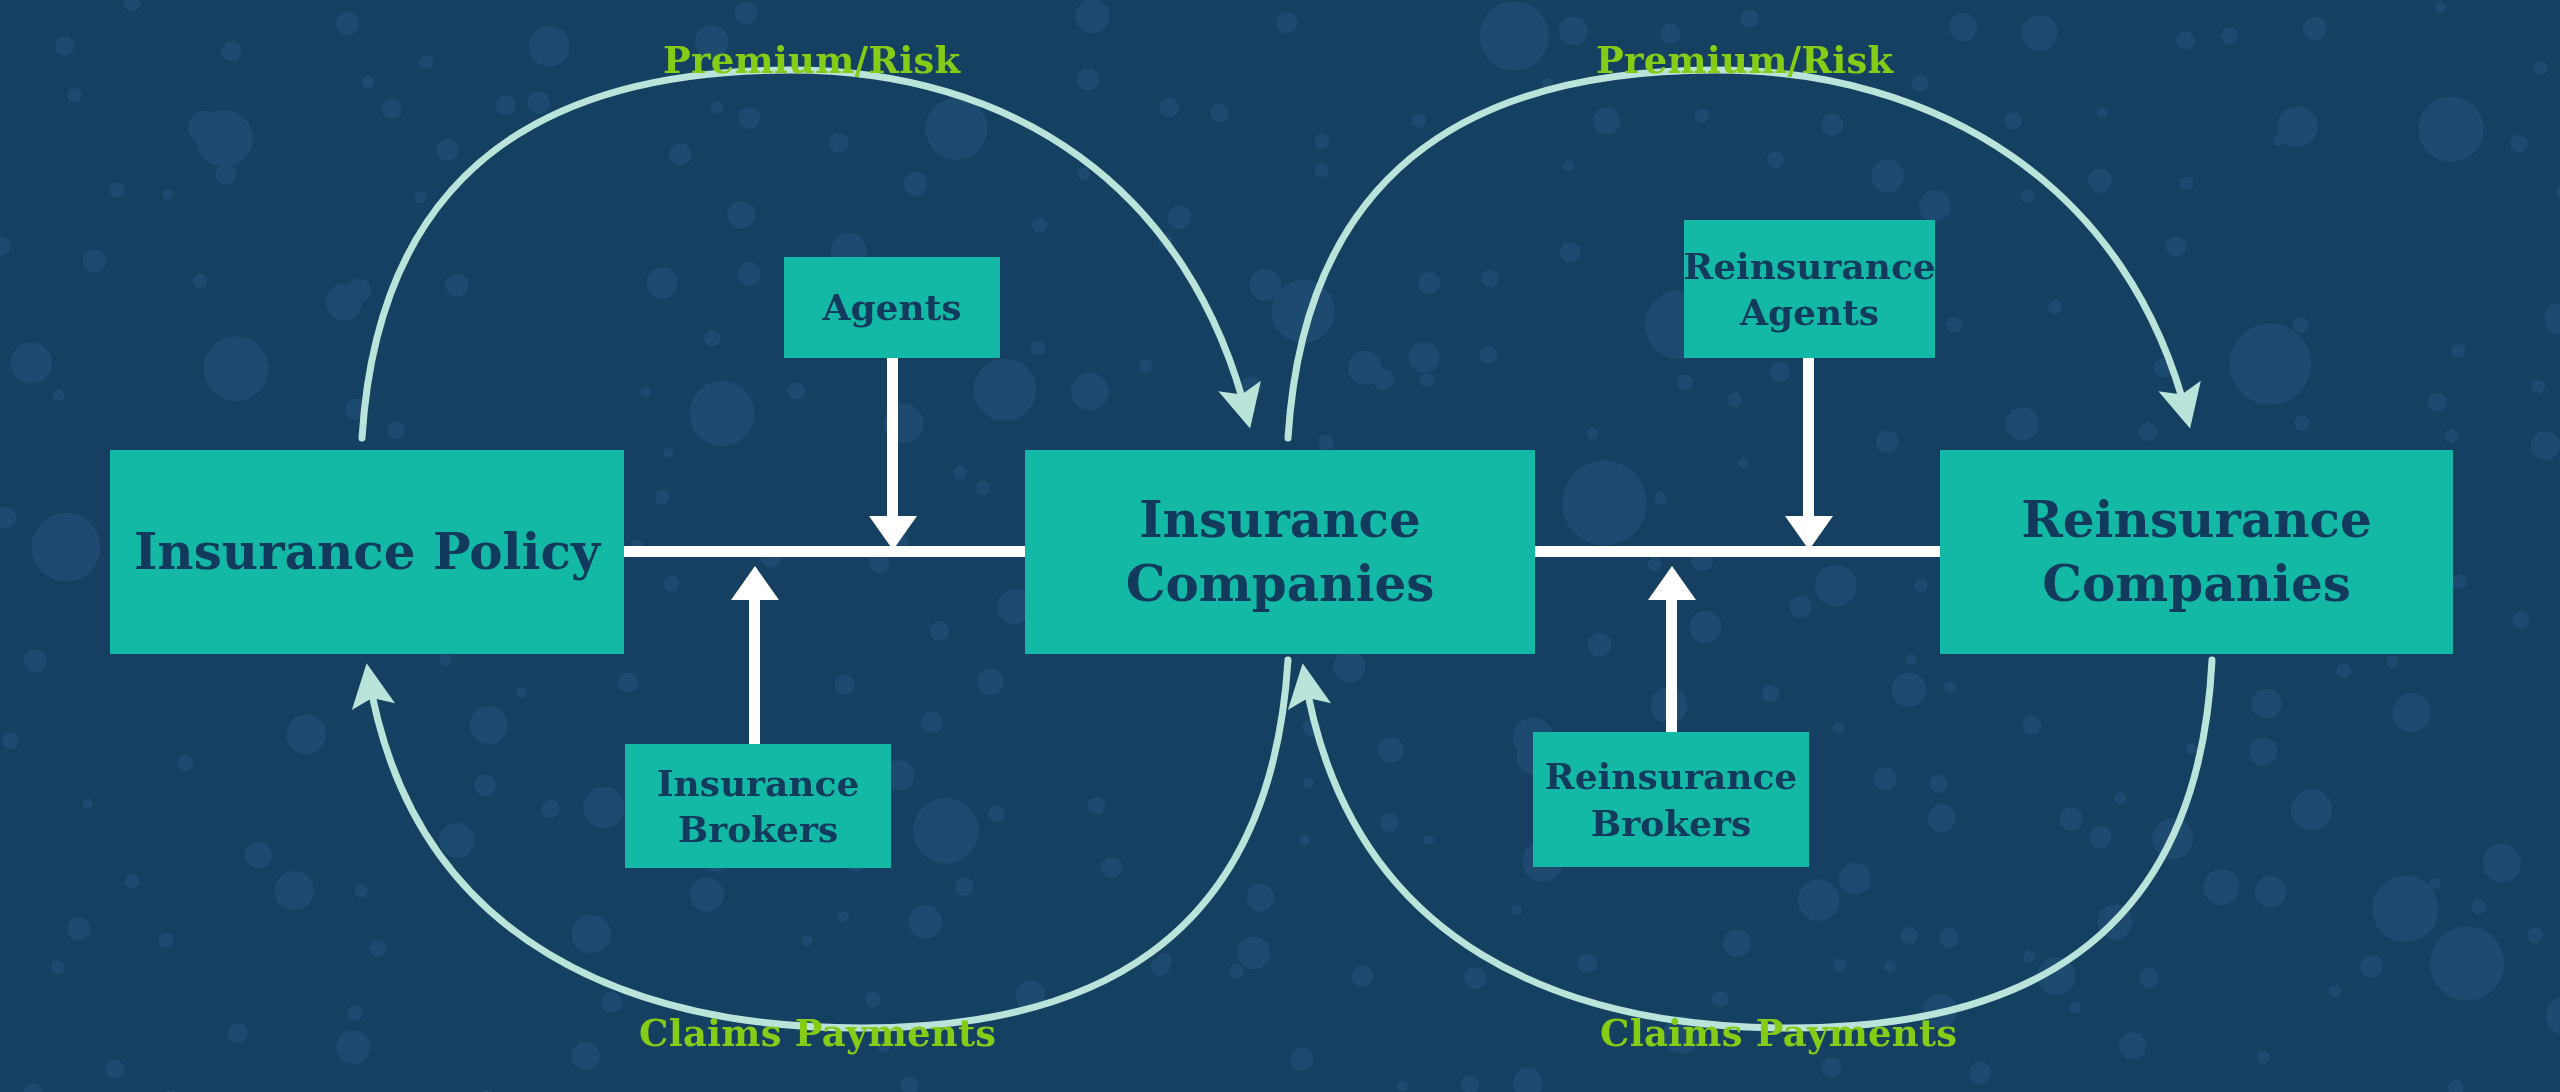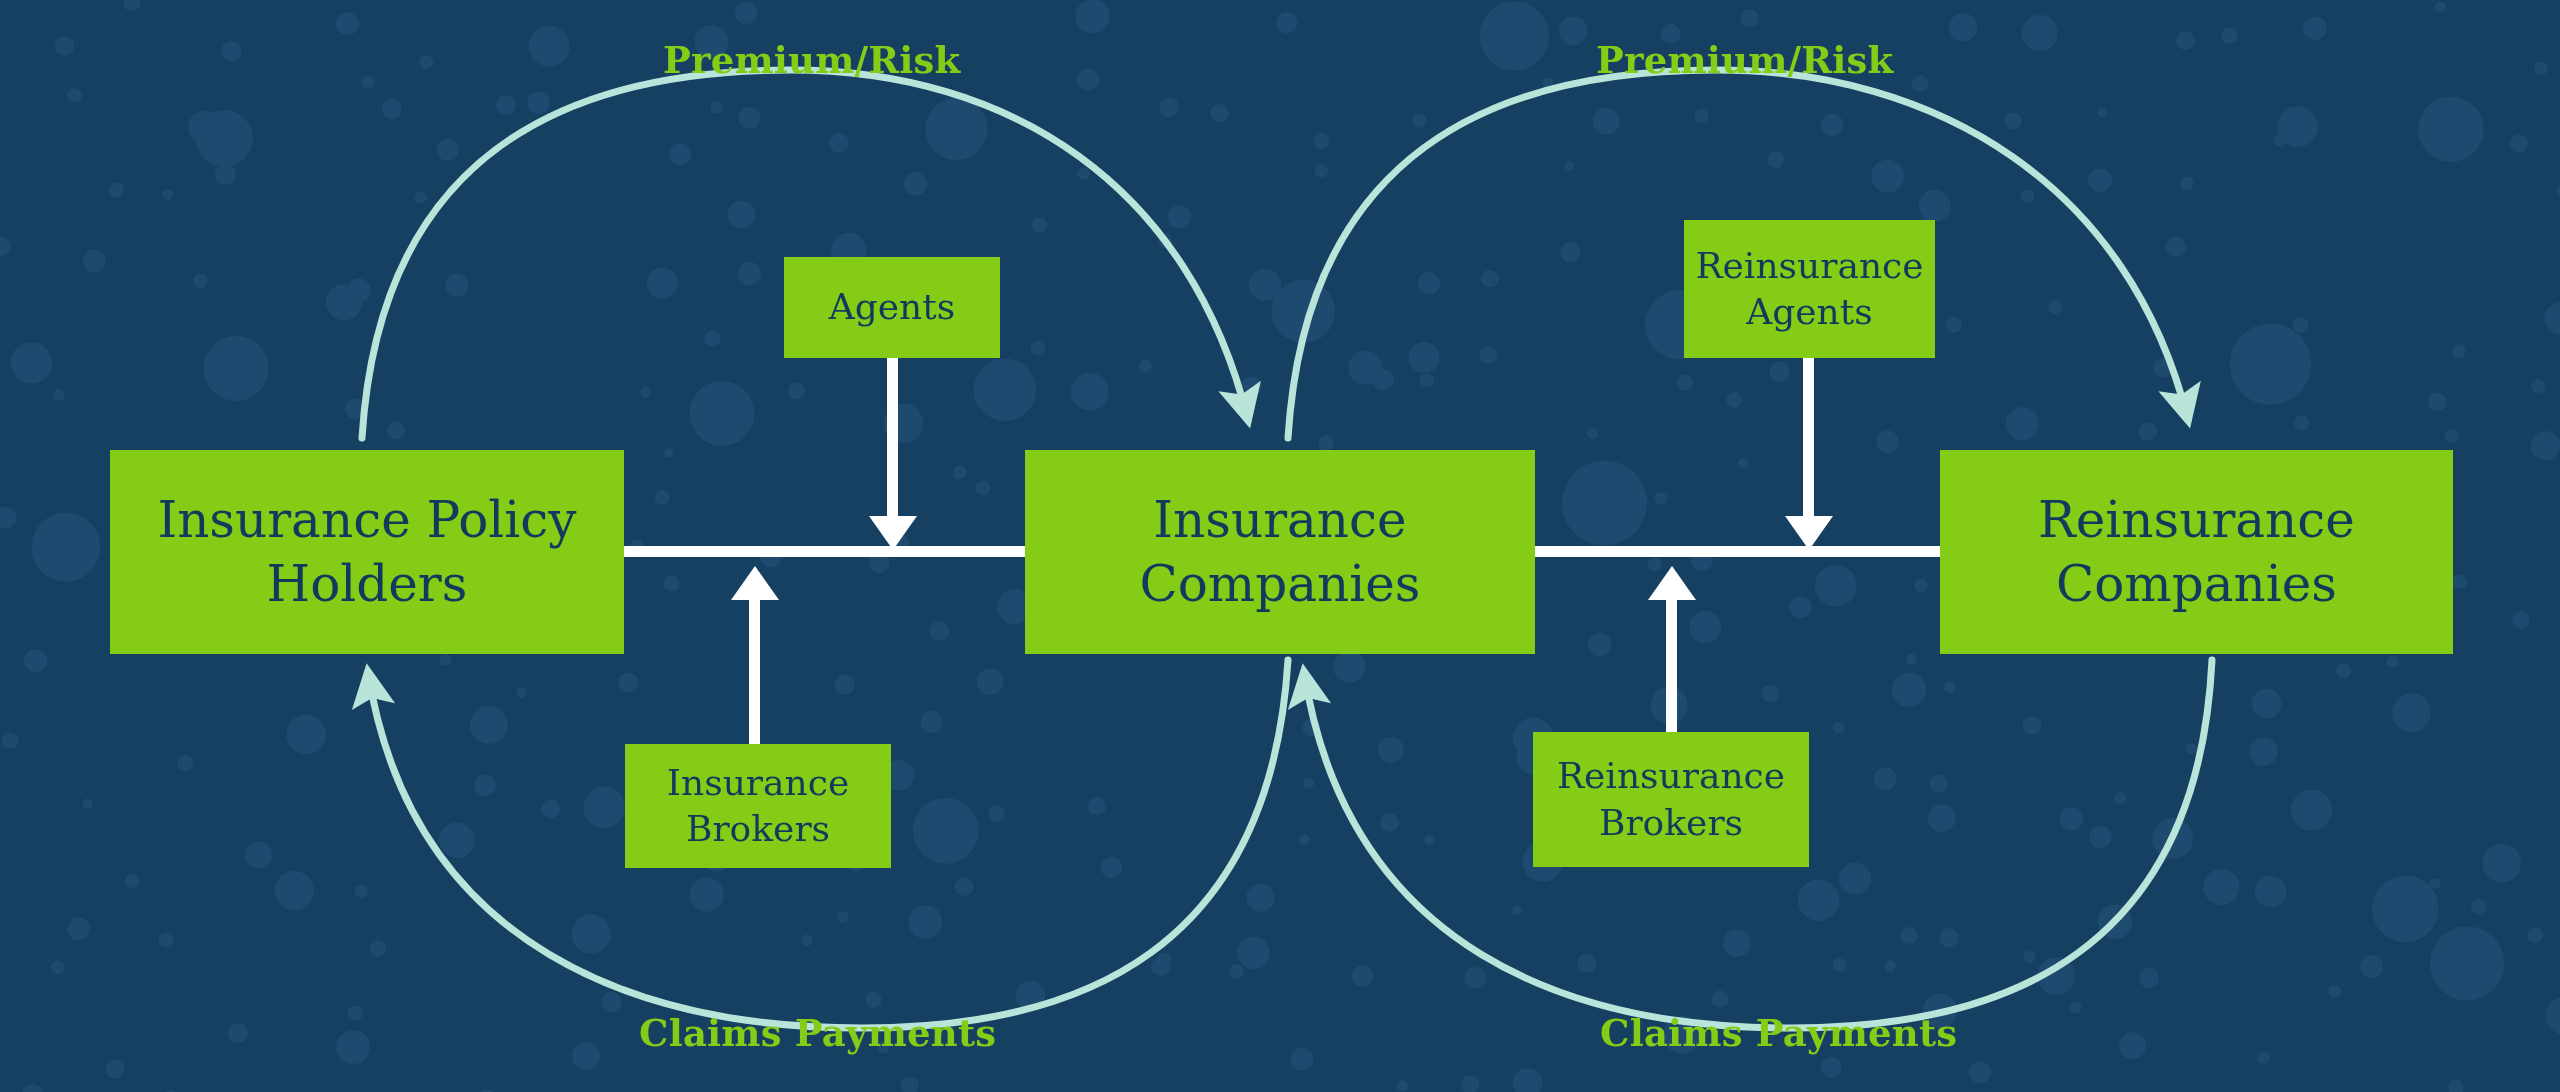--- a/index.html
+++ b/index.html
@@ -19,28 +19,28 @@
     position: absolute;
     left: 0; top: 0;
     width: 2560px;
     height: 1092px;
   }
   #dots { z-index: 1; }
   #flows { z-index: 2; }
 
   .node {
     position: absolute;
-    background: #84cc16;
+    background: #14b8a6;
     z-index: 4;
     display: flex;
     align-items: center;
     justify-content: center;
     text-align: center;
     color: #123a5c;
-    font-weight: normal;
+    font-weight: bold;
     line-height: 1.28;
     box-sizing: border-box;
     padding: 6px 10px;
   }
   .node.primary { font-size: 50px; }
   .node.secondary { font-size: 36px; }
 
   .conn {
     position: absolute;
     background: #ffffff;
@@ -425,21 +425,20 @@
               border-top:34px solid #ffffff;"></div>
 
   <div class="conn" style="left:1666px; top:600px; width:11px; height:146px;"></div>
   <div style="position:absolute; z-index:3; left:1648px; top:566px; width:0; height:0;
               border-left:24px solid transparent; border-right:24px solid transparent;
               border-bottom:34px solid #ffffff;"></div>
 
   <div class="node primary" style="left:110px; top:450px; width:514px; height:204px;">
     <span>
       <span>Insurance Policy</span><br>
-      <span>Holders</span>
     </span>
   </div>
 
   <div class="node primary" style="left:1025px; top:450px; width:510px; height:204px;">
     <span>
       <span>Insurance</span><br>
       <span>Companies</span>
     </span>
   </div>
 

